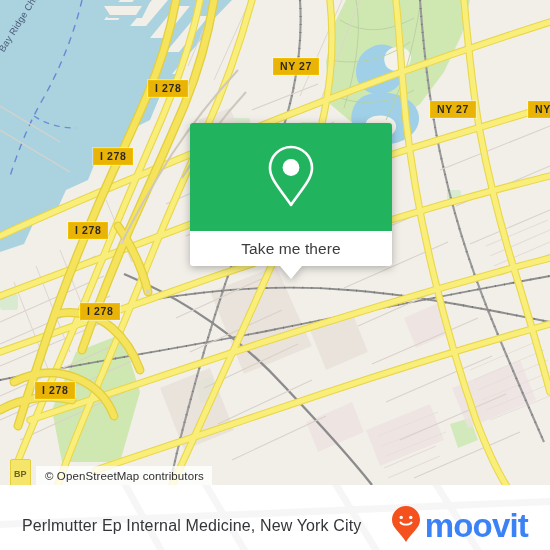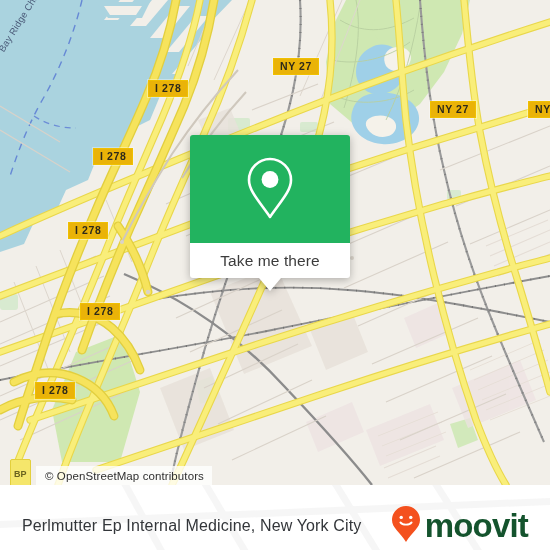--- a/index.html
+++ b/index.html
@@ -82,23 +82,22 @@
     font-weight: bold;
     padding: 10px 3px;
     line-height: 1.1;
   }
 
   
   .popup {
     position: absolute;
     left: 190px;
     top: 123px;
-    width: 160px;
+    width: 202px;
     filter: drop-shadow(0 2px 4px rgba(0,0,0,.28));
-    margin-top: 12px;
   }
   .popup-body {
     background: #22b35f;
     border-radius: 3px 3px 0 0;
     height: 108px;
     display: flex;
     align-items: center;
     justify-content: center;
   }
   .popup-pin svg { display: block; }
@@ -177,21 +176,21 @@
   .brand {
     position: relative;
     display: flex;
     align-items: center;
     gap: 2px;
   }
   .brand-mark { display: block; }
   .brand-word {
     font-size: 33px;
     font-weight: bold;
-    color: #14532d;
+    color: #3b82f6;
     letter-spacing: -0.8px;
     line-height: 1;
     margin-left: 2px;
   }
 </style>
 </head>
 <body>
 
 <div id="app">
 

